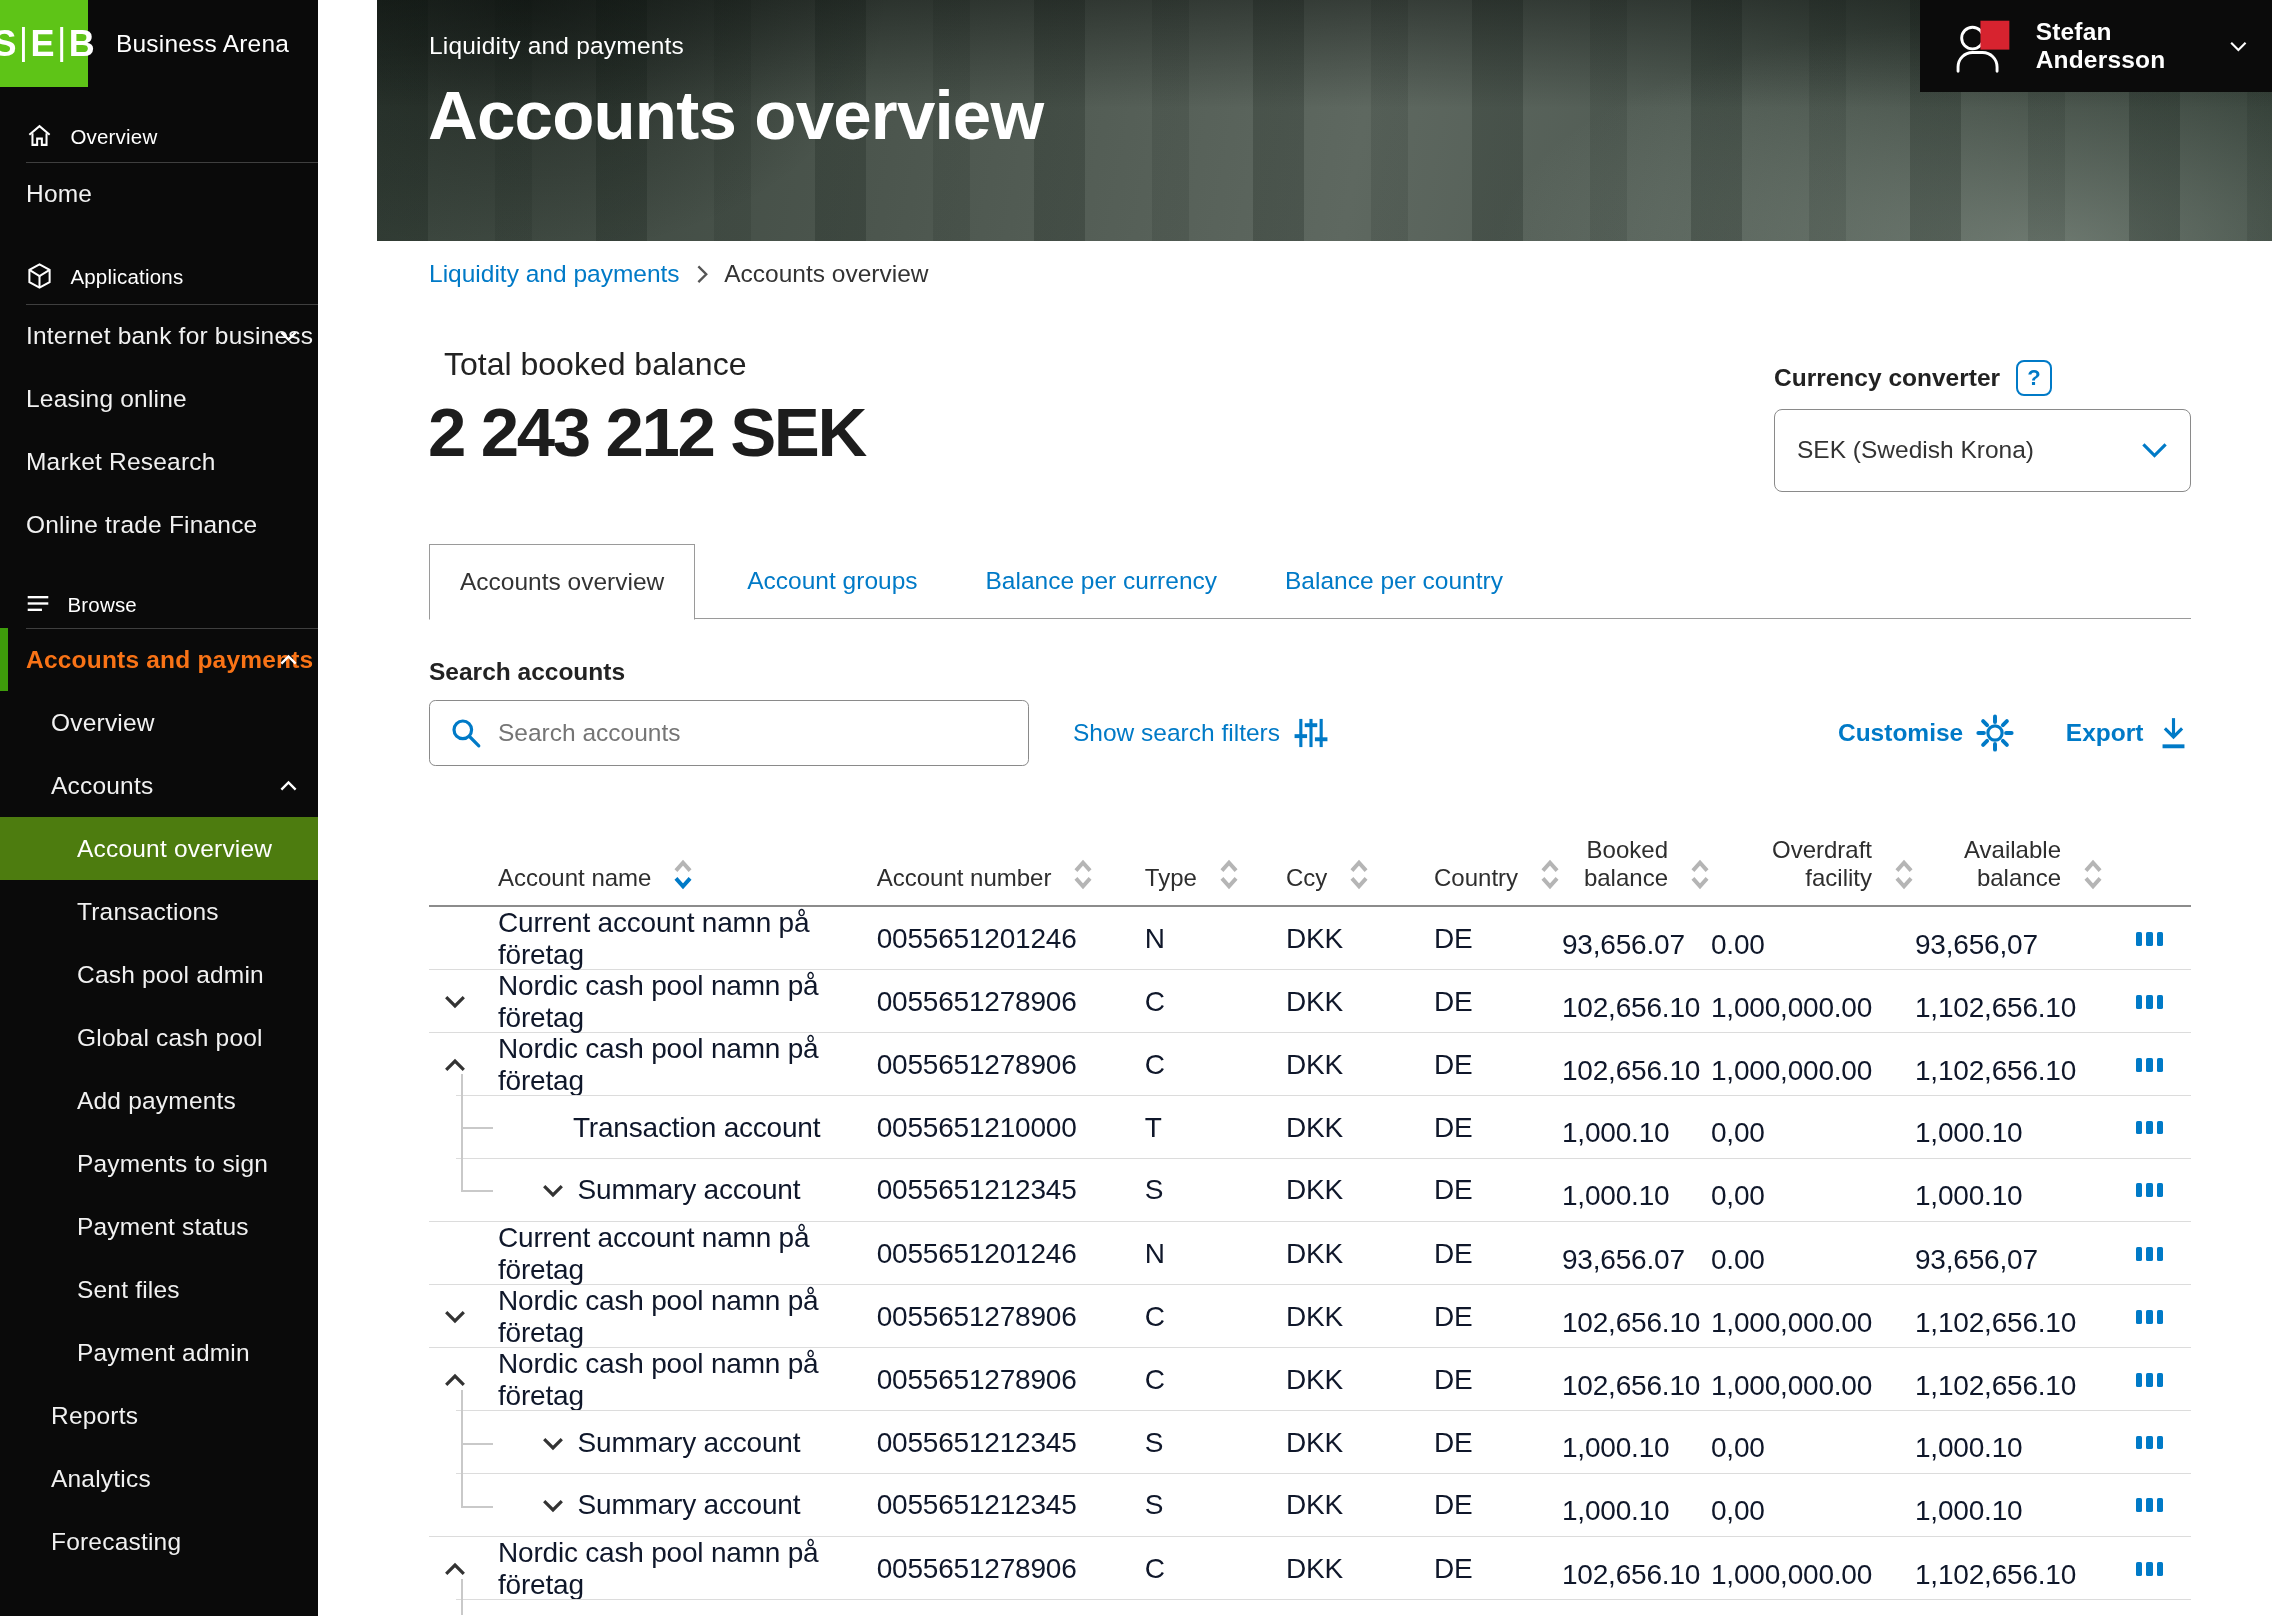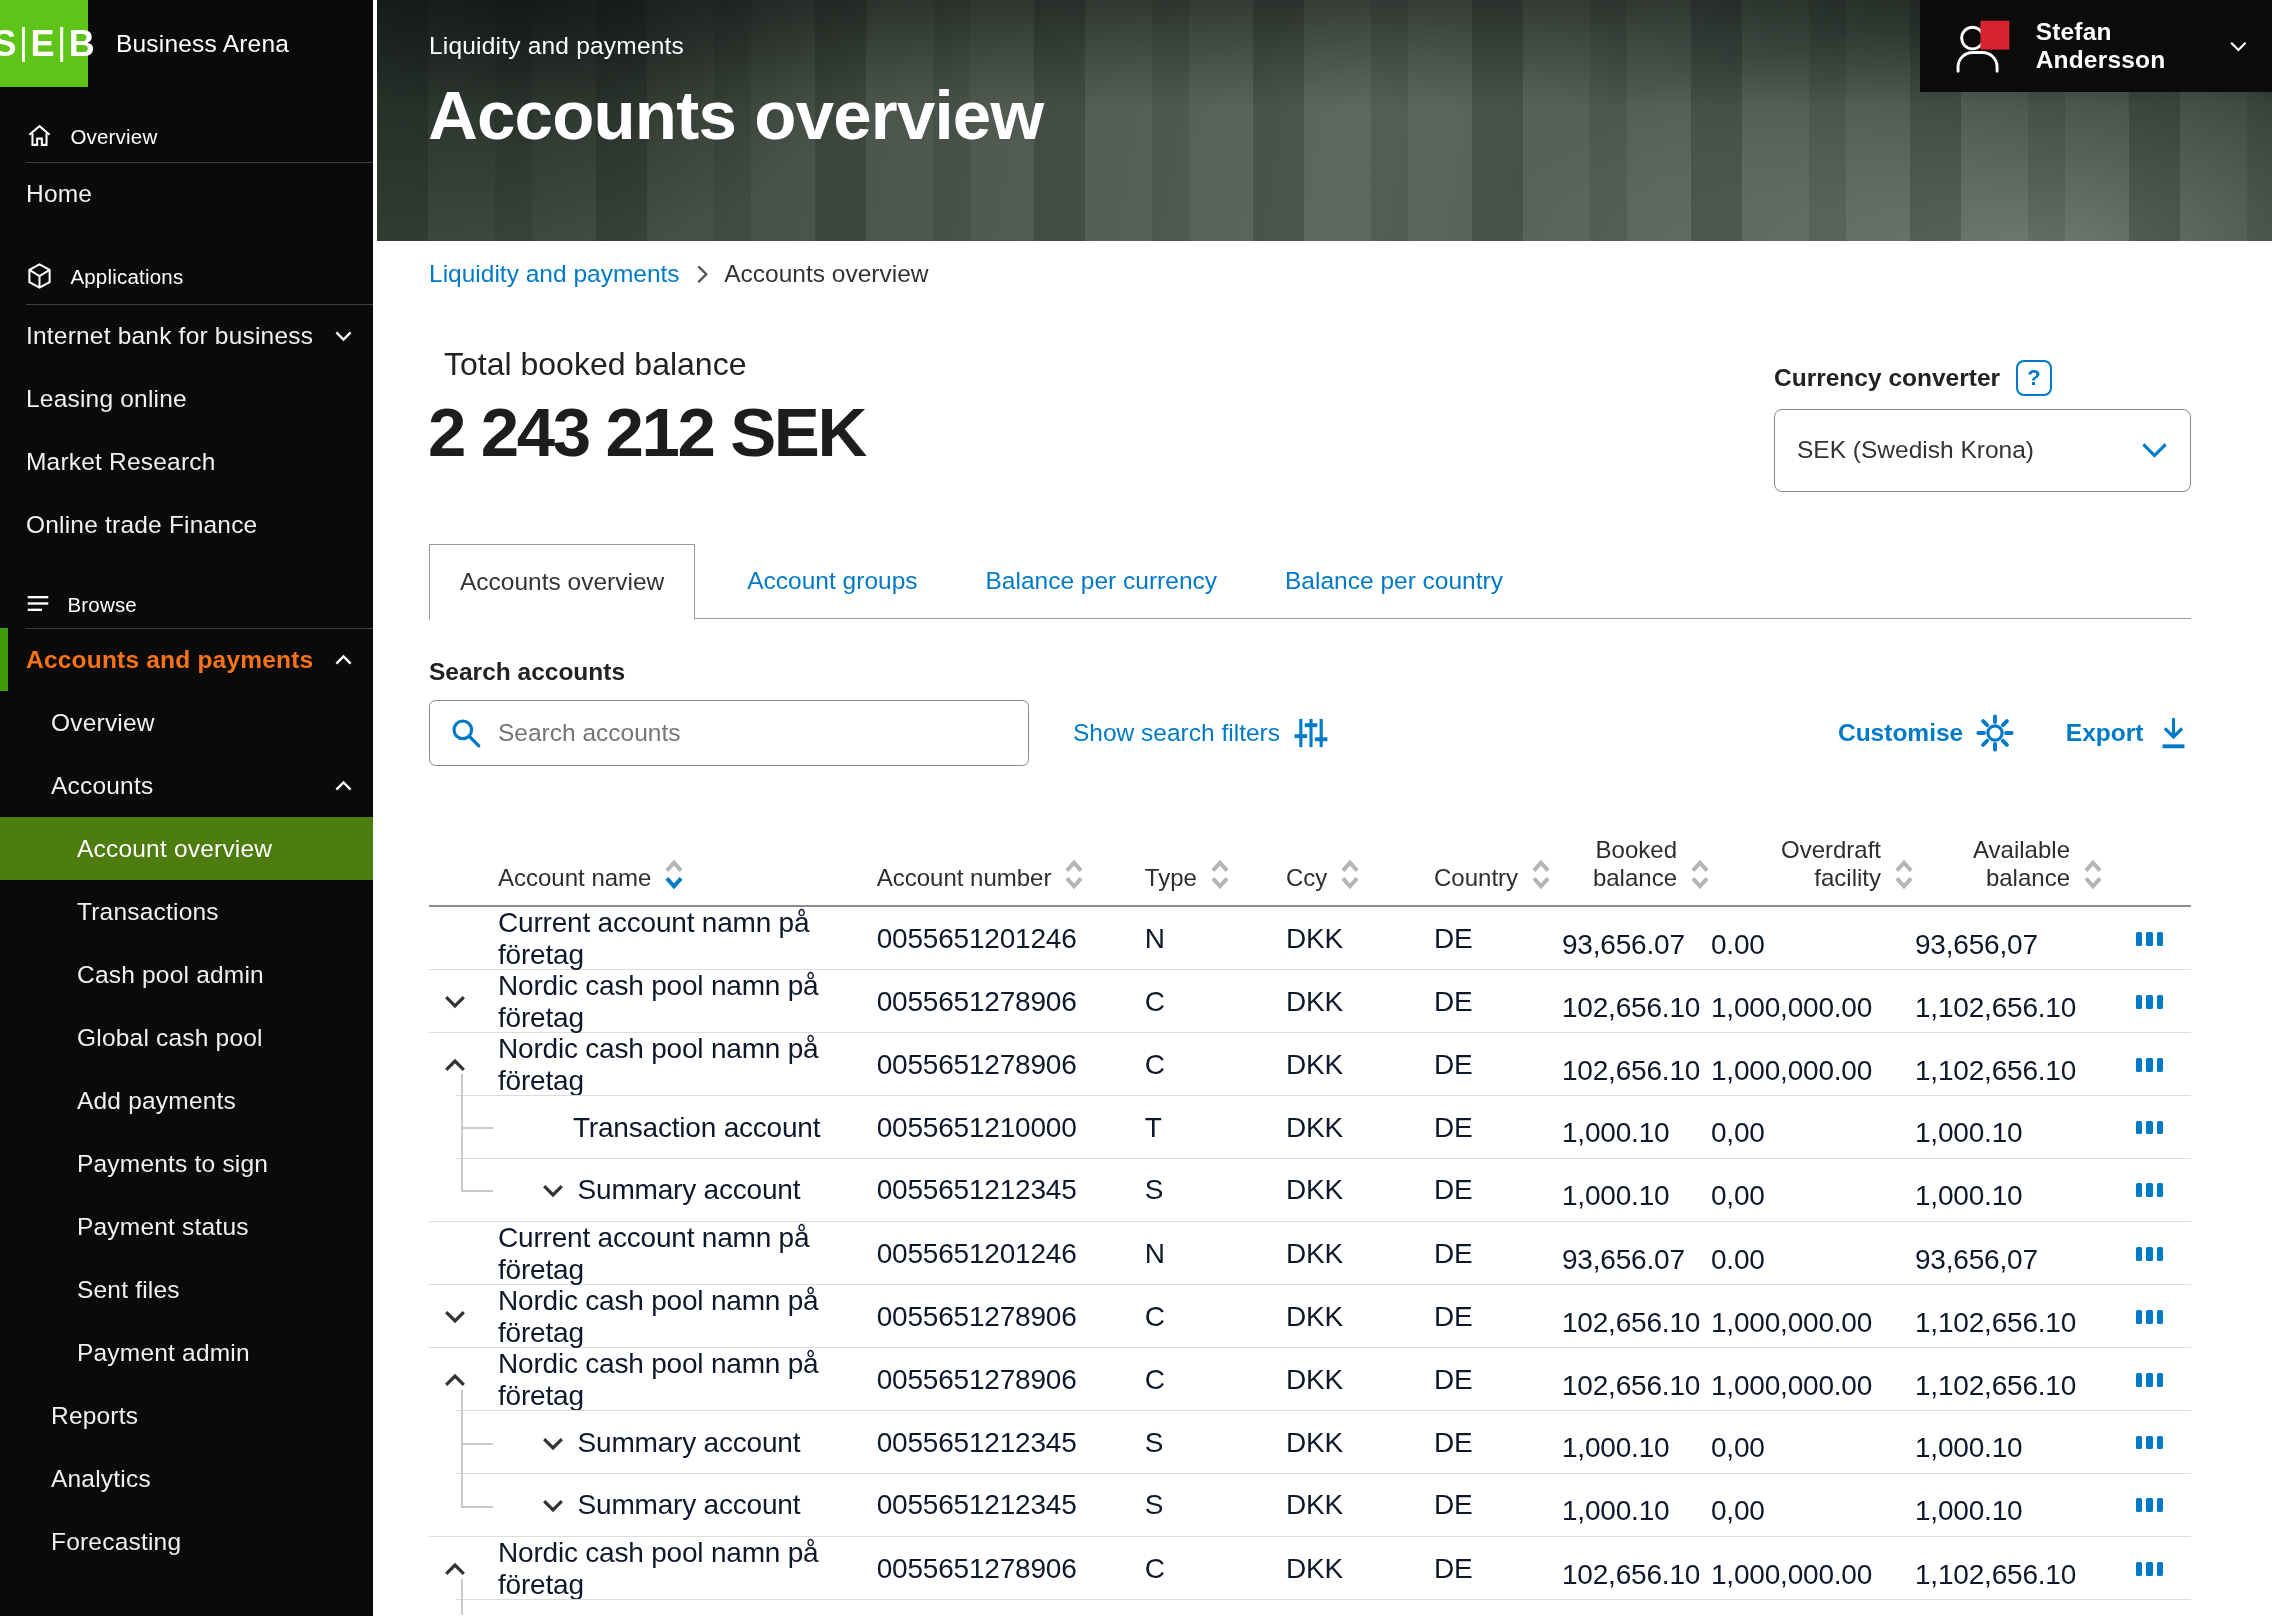--- a/index.html
+++ b/index.html
@@ -1,20 +1,20 @@
 <!DOCTYPE html>
 <html style="font-size:12.6px"><head>
 <meta charset="utf-8">
 <style>
   * { margin:0; padding:0; box-sizing:border-box; }
   html,body { width:2273px; height:1616px; background:#fff; font-family:"Liberation Sans","DejaVu Sans",sans-serif; }
   .app { position:relative; width:2273px; height:1616px; overflow:hidden; background:#fff; }
 
   
-  .sidebar { position:absolute; left:0; top:0; width:373px; height:1616px; background:#0a0a0a; z-index:5; }
+  .sidebar { position:absolute; left:0; top:0; width:318px; height:1616px; background:#0a0a0a; z-index:5; }
   .logo-row { display:flex; align-items:center; height:87px; }
   .logo-square { width:88px; height:87px; background:#5ec417; display:flex; align-items:center; justify-content:center; }
   .logo-text { color:#fff; font-size:36px; font-weight:800; letter-spacing:0.8px; }
   .logo-text b { font-weight:300; padding:0 1.6px; position:relative; top:-1.6px; }
   .brand { color:#fff; font-size:24.5px; font-weight:500; margin-left:28px; letter-spacing:0.2px; }
 
   .side-section { display:flex; align-items:center; gap:17.4px; margin:36px 0 11px 26px; }
   .side-section .slabel { color:#fff; font-size:20.5px; font-weight:400; letter-spacing:0.2px; }
   .side-divider { height:0.8px; background:#3f3f3f; margin-left:26px; }
   .side-item { position:relative; display:flex; align-items:center; height:63px; color:#f1f1f1; font-size:24.5px; cursor:pointer; }
@@ -73,21 +73,21 @@
   .search-input { width:100%; height:100%; border:1.6px solid #8a8a8a; border-radius:6.3px; padding:0 16px 0 68px; font-size:24.5px; color:#333; font-family:inherit; outline:none; }
   .search-input::placeholder { color:#757575; }
   .blue-link { display:flex; align-items:center; gap:12.6px; color:#007ac7; font-size:24.5px; font-weight:600; cursor:pointer; }
   .filters-link { margin-left:44px; font-weight:400; }
   .customise-link { margin-left:auto; }
   .export-link { margin-left:52px; }
 
   
   .grid-cols { display:grid; grid-template-columns:51px 388px 276px 134px 142px 142px 149px 204px 189px 87px; }
   .thead { position:absolute; left:52px; right:81px; top:806px; height:101px; border-bottom:2.4px solid #8c8c8c; align-items:end; }
-  .hcell { display:flex; align-items:flex-end; gap:12px; padding-bottom:12.6px; font-size:24px; font-weight:500; color:#2e2e2e; cursor:pointer; line-height:28px; }
+  .hcell { display:flex; align-items:flex-end; gap:21px; padding-bottom:12.6px; font-size:24px; font-weight:500; color:#2e2e2e; cursor:pointer; line-height:28px; }
   .hcell.right { justify-content:flex-end; }
   .hcell .two { display:flex; flex-direction:column; align-items:flex-end; }
   .h-name { padding-left:18px; } .h-number { padding-left:8.7px; } .h-type { padding-left:0.8px; }
   .h-ccy { padding-left:8px; } .h-country { padding-left:14px; }
 
   .tbody { position:absolute; left:52px; right:81px; top:907px; height:709px; overflow:hidden; }
   .trow { height:63px; align-items:center; font-size:28px; color:#0f172a; border-bottom:0.8px solid #dcdcdc; position:relative; letter-spacing:-0.2px; }
   .trow.sep-indent { border-bottom:none; }
   .trow.sep-indent::after { content:""; position:absolute; left:27px; right:0; bottom:0; height:0.8px; background:#dcdcdc; }
   .c-exp { display:flex; justify-content:center; cursor:pointer; }

